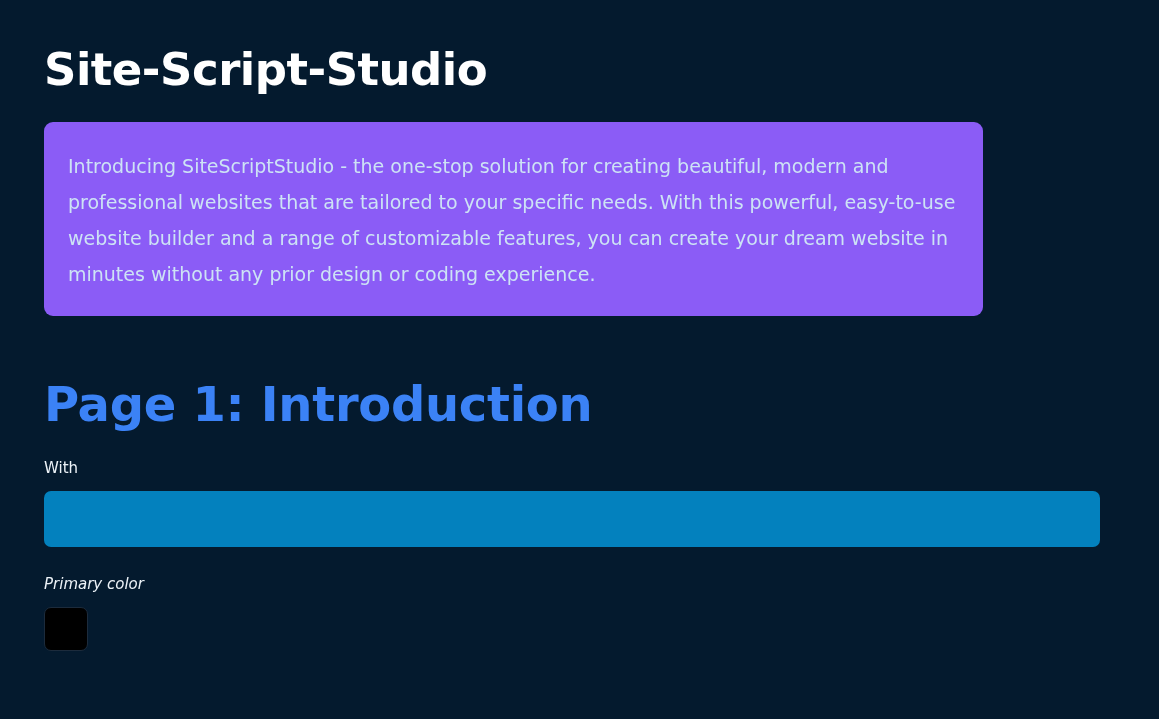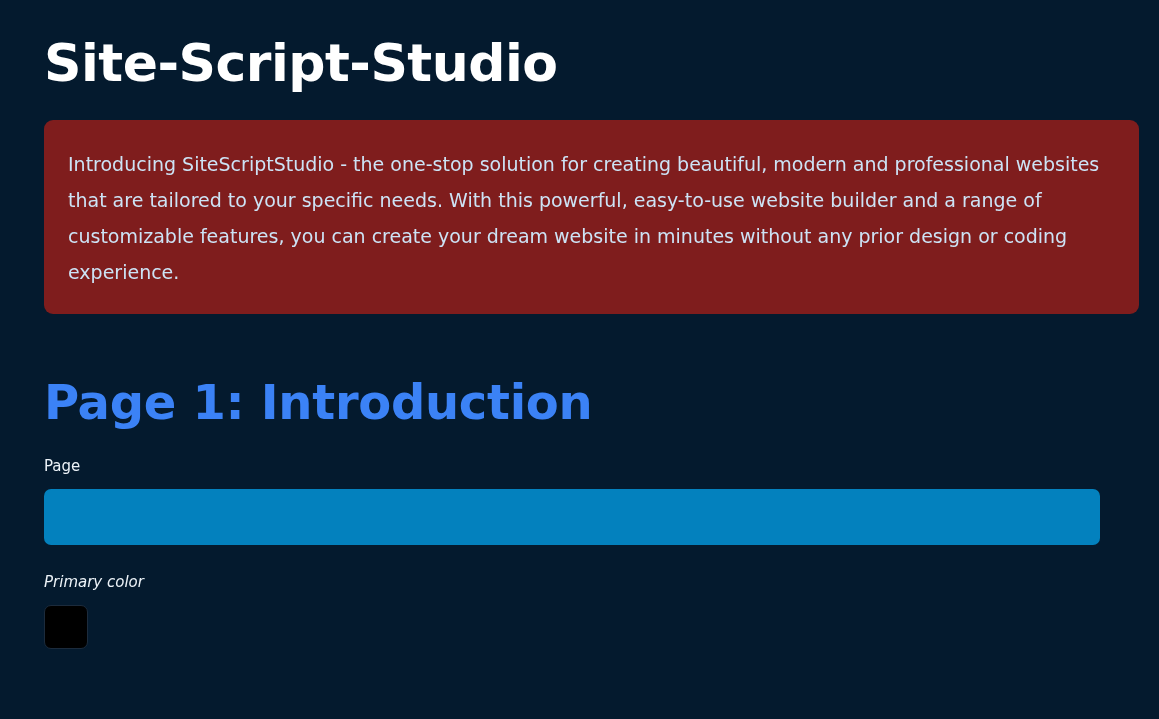--- a/index.html
+++ b/index.html
@@ -20,36 +20,36 @@
     position: relative;
     width: 1159px;
     height: 719px;
     box-sizing: border-box;
     padding: 0 44px;
   }
 
   
   .app-title {
     margin: 0;
-    padding-top: 34px;
-    font-size: 52px;
+    padding-top: 44px;
+    font-size: 45px;
     line-height: 1.15;
     font-weight: 700;
     color: #ffffff;
     letter-spacing: -0.5px;
   }
 
   
   .info-box {
     margin-top: 26px;
-    background: #7f1d1d;
+    background: #8b5cf6;
     border-radius: 9px;
     padding: 26px 24px 24px 24px;
     box-sizing: border-box;
-    width: 1095px;
+    width: 939px;
   }
   .info-box-text {
     margin: 0;
     font-size: 19px;
     line-height: 36px;
     color: #cde3f5;
     font-weight: 400;
   }
 
   
@@ -122,21 +122,21 @@
 
   <div class="info-box">
     <p class="info-box-text">Introducing SiteScriptStudio - the one-stop solution for creating beautiful, modern and professional websites that are tailored to your specific needs. With this powerful, easy-to-use website builder and a range of customizable features, you can create your dream website in minutes without any prior design or coding experience.</p>
   </div>
 
   <h2 class="section-heading">Page 1: Introduction</h2>
 
   <div class="form">
 
     <div class="field">
-      <label class="field-label" for="title-input">Page</label>
+      <label class="field-label" for="title-input">With</label>
       <input id="title-input" class="text-input" type="text" placeholder="" style="background: rgb(3, 129, 190);">
     </div>
 
     <div class="field field-color">
       <label class="field-label" for="primary-color-swatch">Primary color</label>
       <button id="primary-color-swatch" class="color-swatch" type="button" title="#000000" style="background: rgb(0, 0, 0);"></button>
     </div>
 
   </div>
 

